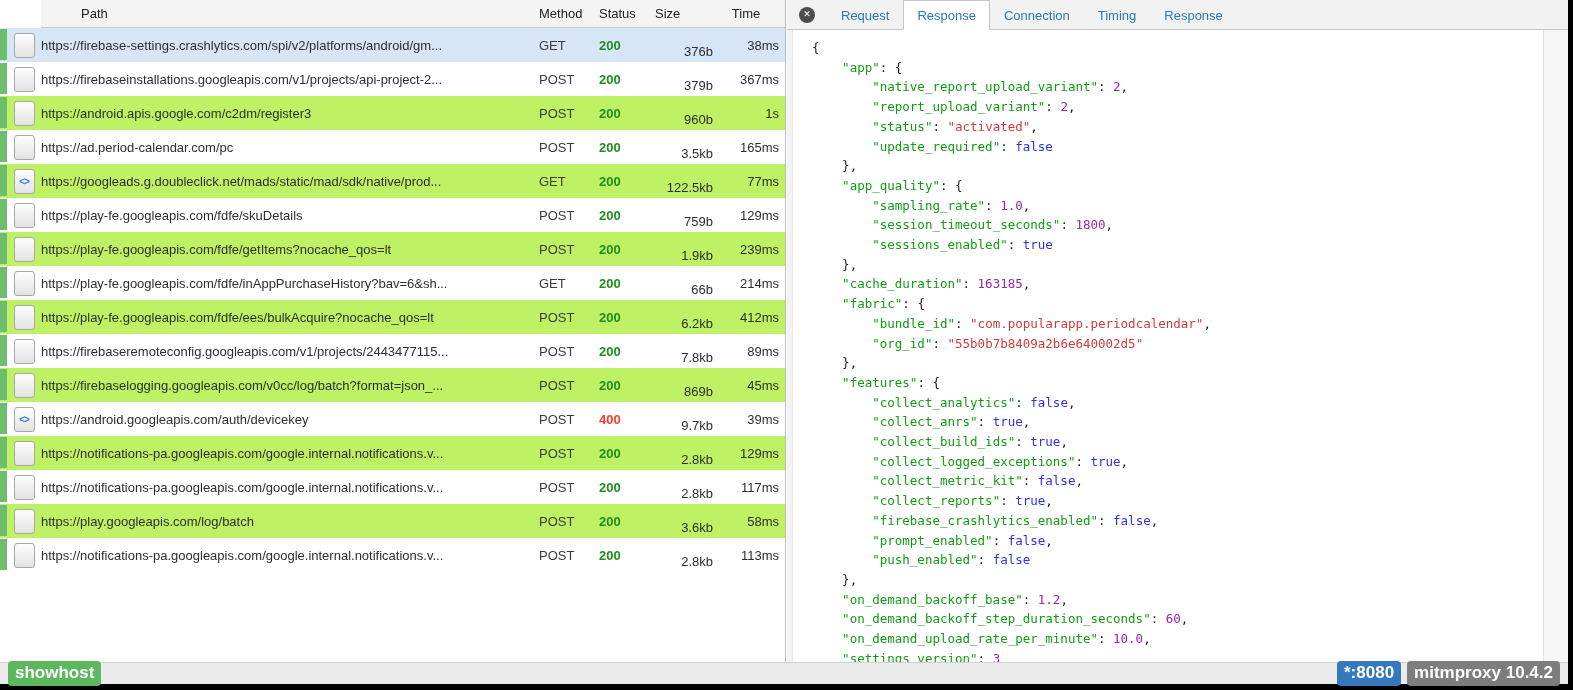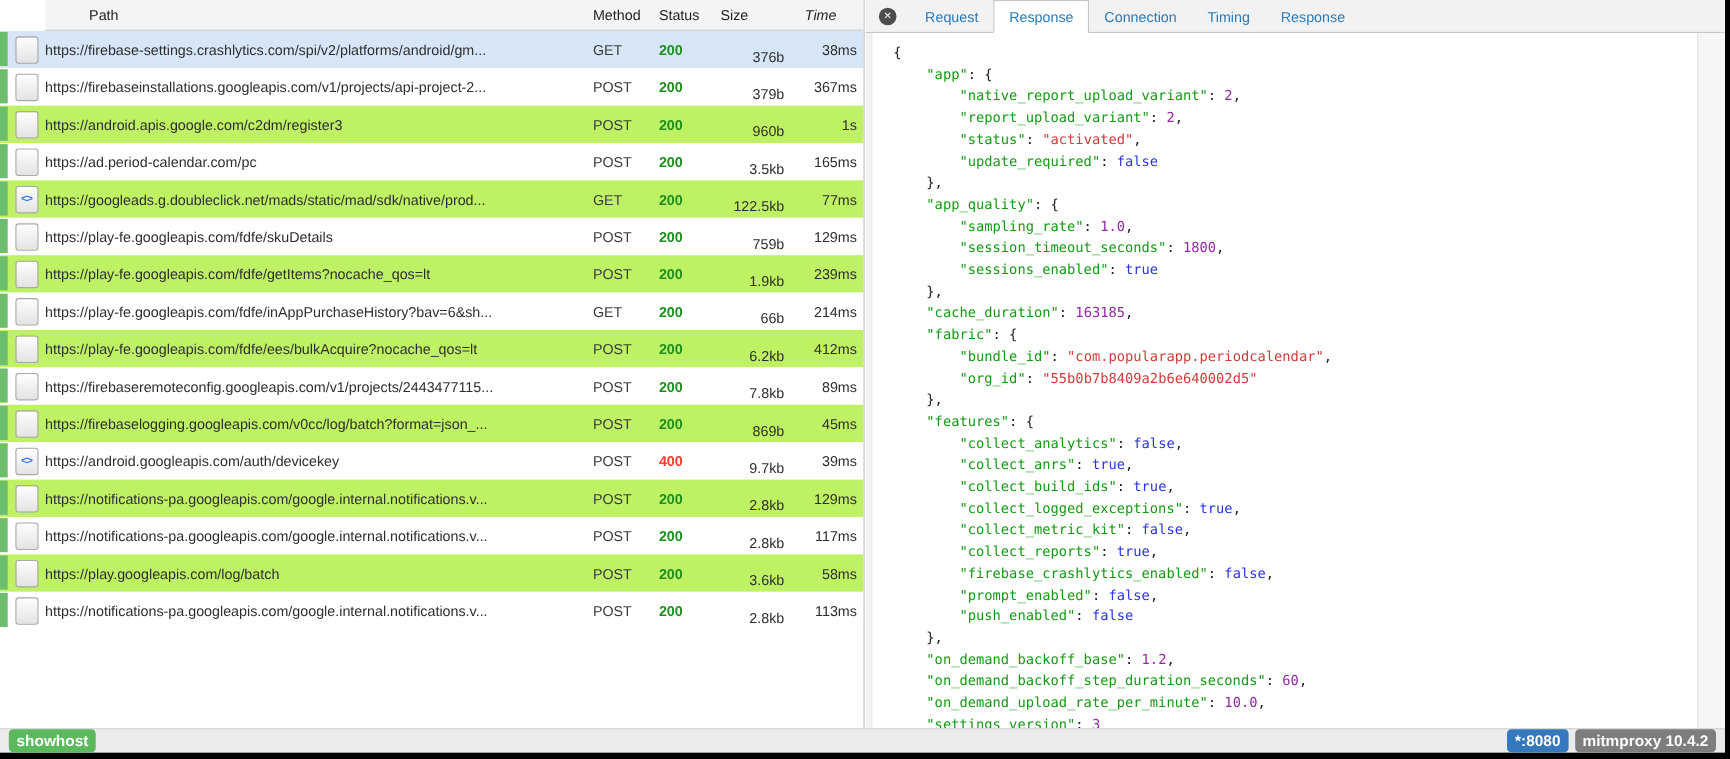--- a/index.html
+++ b/index.html
@@ -11,21 +11,21 @@
   
   .left-panel { position:absolute; left:0; top:0; width:786px; height:662px;
                 border-right:1px solid #b9b9b9; background:#fff; overflow:hidden; }
   .table-header { height:28px; display:flex; align-items:center; background:#f4f4f4;
                   border-bottom:1px solid #c9c9c9; font-size:13px; color:#222;margin-left:41px; }
   .hc { white-space:nowrap; }
   .h-path   { flex:1; padding-left:40px; }
   .h-method { width:60px; }
   .h-status { width:56px; }
   .h-size   { width:58px; }
-  .h-time   { width:72px; text-align:center; padding-right:6px;font-style:italic; }
+  .h-time   { width:72px; text-align:center; padding-right:6px; }
 
   .flow-list { position:absolute; top:28px; left:0; right:0; bottom:0; overflow:hidden; }
   .flow-row { height:34px; display:flex; align-items:center; font-size:13px; color:#2e2e2e; background:#fff; }
   .flow-row.striped  { background:#bef264; }
   .flow-row.selected { background:var(--selected-row,#d7e6f7); }
 
   .strip { width:7px; align-self:stretch; position:relative; }
   .strip::before { content:""; position:absolute; left:0; top:1px; bottom:2px; width:7px;
                    background:var(--strip-green,#6cbd6c); }
   .icon-cell { width:34px; display:flex; justify-content:center; }
@@ -64,21 +64,21 @@
   .tok-k { color:var(--json-key,#149b14); }
   .tok-s { color:var(--json-string,#d03b3b); }
   .tok-n { color:var(--json-number,#9627a7); }
   .tok-b { color:var(--json-bool,#2b35dd); }
 
   
   .status-bar { position:absolute; left:0; bottom:0; width:100%; height:22px; background:#ebebeb;
                 border-top:1px solid #d2d2d2; display:flex; align-items:center;
                 justify-content:space-between; padding:0 8px; }
   .bar-left, .bar-right { display:flex; align-items:center; gap:6px; }
-  .badge { font-size:14px; font-weight:700; color:#fff; padding:2px 7px 3px; border-radius:4px;
+  .badge { font-size:17px; font-weight:700; color:#fff; padding:2px 7px 3px; border-radius:4px;
            white-space:nowrap; }
   .badge.green { background:var(--badge-green,#5cb85c); }
   .badge.blue  { background:var(--badge-blue,#3578bd); }
   .badge.gray  { background:var(--badge-gray,#7d7d7d); }
 </style>
 </head>
 <body>
 
 <div class="app">
 

